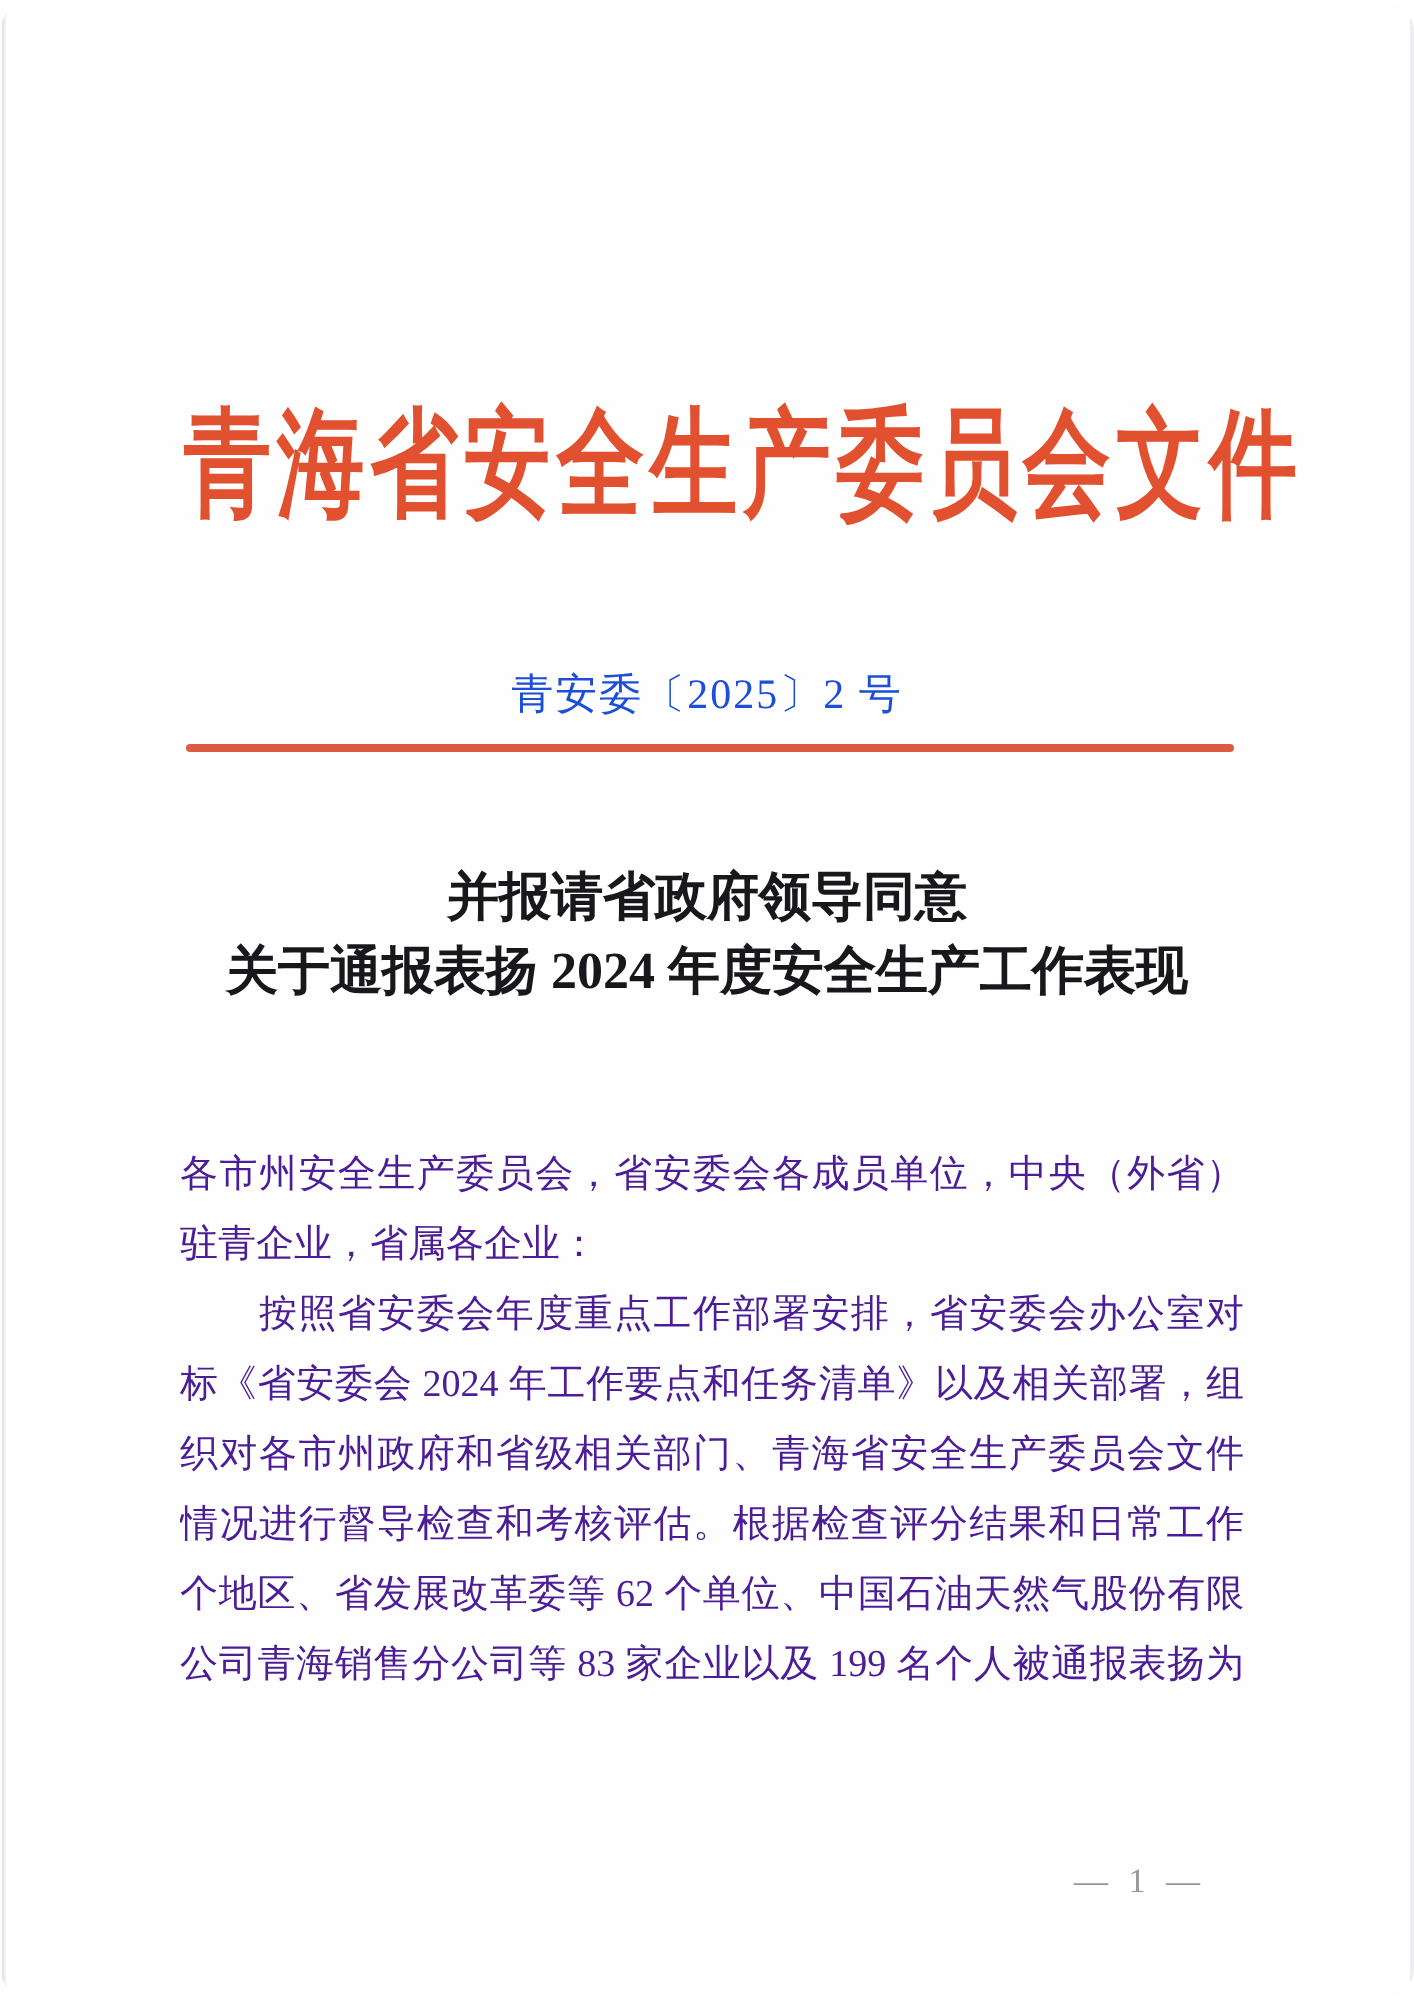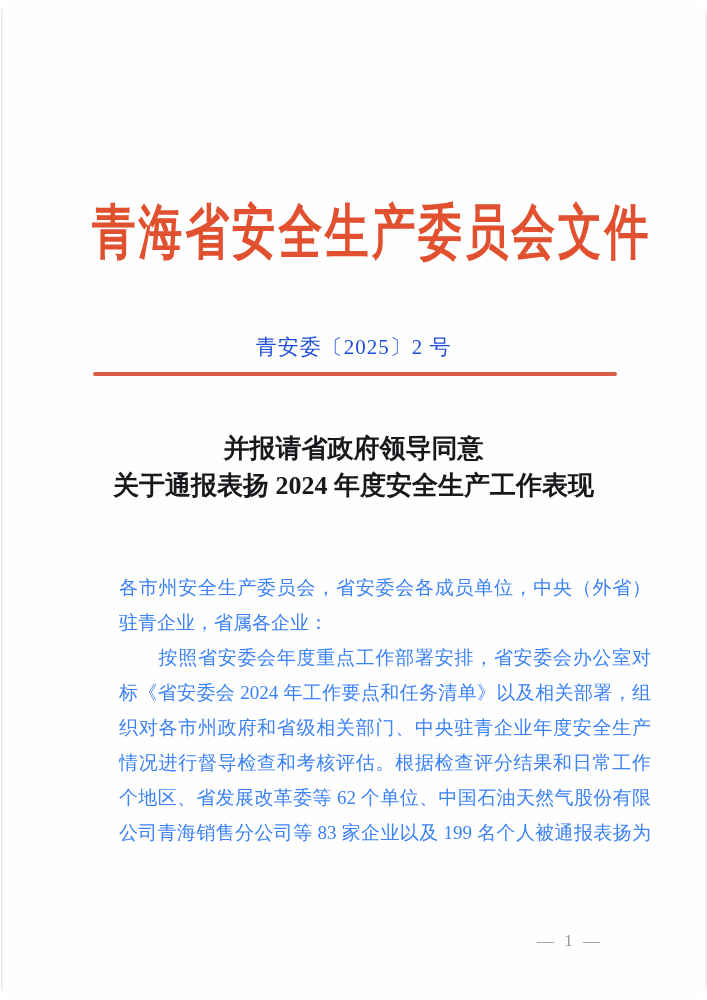--- a/index.html
+++ b/index.html
@@ -73,22 +73,21 @@
     color: #18181c;
   }
 
   .body-text {
     position: absolute;
     top: 570px;
     left: 90px;
     width: 532px;
     font-size: 19px;
     line-height: 35px;
-    color: #3b82f6;
-    margin-left: 29px;
+    color: #4c1d95;
   }
   .body-text .line {
     height: 35px;
     white-space: nowrap;
   }
   .body-text .line.just {
     text-align: justify;
     text-align-last: justify;
     white-space: normal;
     overflow: hidden;
@@ -119,20 +118,20 @@
   <div class="doc-title">
     <div>并报请省政府领导同意</div>
     <div>关于通报表扬 2024 年度安全生产工作表现</div>
   </div>
 
   <div class="body-text">
     <div class="line just">各市州安全生产委员会，省安委会各成员单位，中央（外省）</div>
     <div class="line">驻青企业，省属各企业：</div>
     <div class="line just">　　按照省安委会年度重点工作部署安排，省安委会办公室对</div>
     <div class="line just">标《省安委会 2024 年工作要点和任务清单》以及相关部署，组</div>
-    <div class="line just">织对各市州政府和省级相关部门、中央驻青企业年度安全生产</div>
+    <div class="line just">织对各市州政府和省级相关部门、青海省安全生产委员会文件</div>
     <div class="line just">情况进行督导检查和考核评估。根据检查评分结果和日常工作</div>
     <div class="line just">个地区、省发展改革委等 62 个单位、中国石油天然气股份有限</div>
     <div class="line just">公司青海销售分公司等 83 家企业以及 199 名个人被通报表扬为</div>
   </div>
 
   <div class="page-number">— 1 —</div>
 </div>
 
 </body></html>

